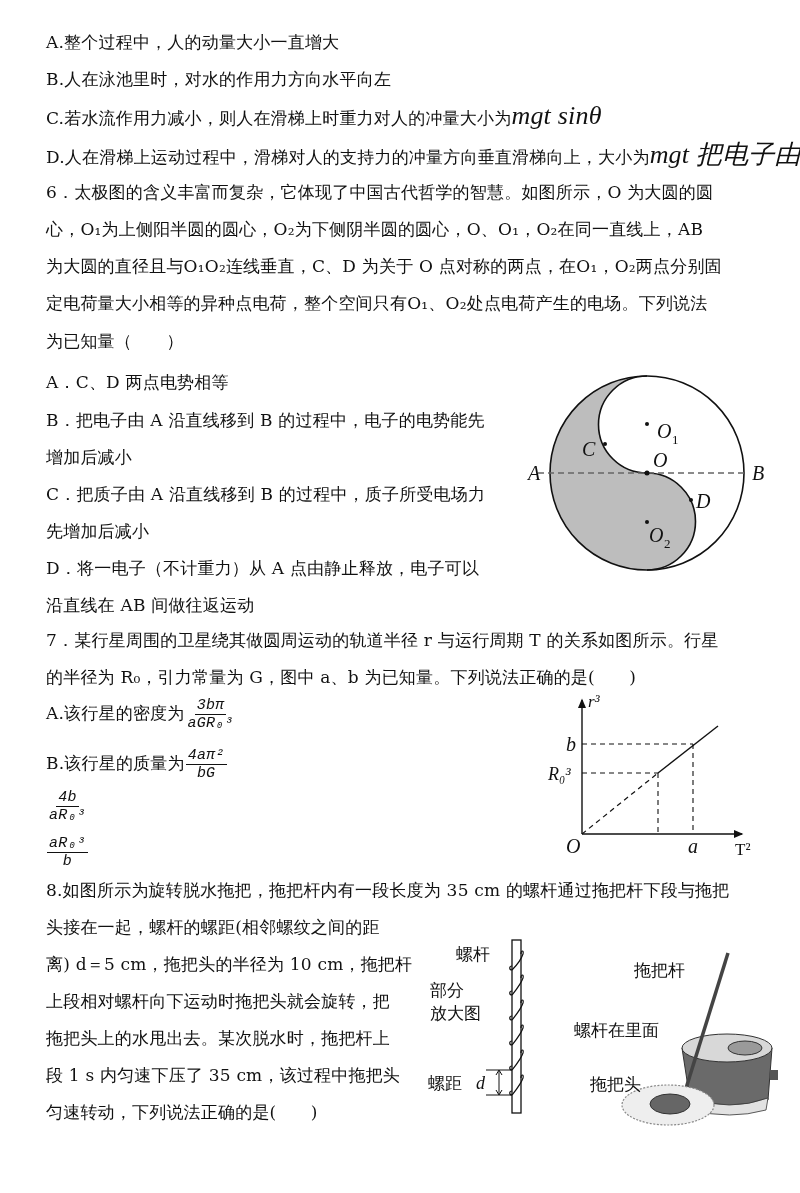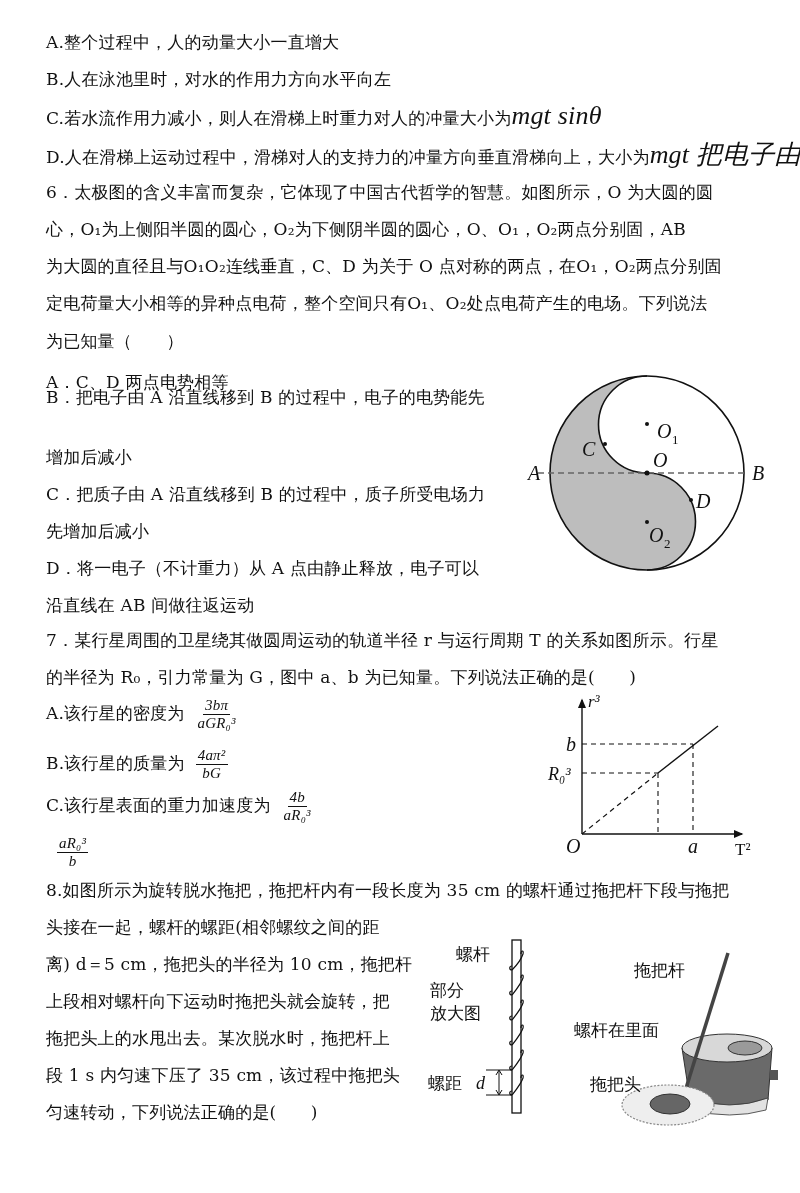--- a/index.html
+++ b/index.html
@@ -1,47 +1,47 @@
 <!DOCTYPE html>
 <html><head>
 <meta charset="utf-8">
 <style>
   html, body { margin: 0; padding: 0; background: #ffffff; }
   body { width: 800px; height: 1193px; position: relative; overflow: hidden;
          font-family: "DejaVu Serif", "Liberation Serif", serif; color: #111; }
   .line { position: absolute; left: 46px; font-size: 17px; line-height: 24px; white-space: nowrap; letter-spacing: 0.2px; text-align: right; }
   i.m { font-family: "Liberation Serif", serif; font-style: italic; font-size: 26px; }
   .frac { display: inline-flex; flex-direction: column; align-items: center; vertical-align: middle;
-          font-family: Liberation Serif, serif; font-style: italic; font-size: 15px; line-height: 17px; margin-left: 11px; }
+          font-family: Liberation Mono, monospace; font-style: italic; font-size: 15px; line-height: 17px; margin-left: 1px; }
   .frac .num { border-bottom: 1px solid #111; padding: 0 2px; }
   .frac .den { padding: 0 2px; }
   .fig { position: absolute; }
   .lbl { font-family: "Liberation Serif", serif; font-style: italic; font-size: 20px; fill: #111; }
   .lblc { font-family: "DejaVu Sans", sans-serif; font-size: 17px; fill: #111; }
 </style>
 </head>
 <body>
 
 <div class="line" style="top:30px">A.整个过程中，人的动量大小一直增大</div>
 <div class="line" style="top:67px">B.人在泳池里时，对水的作用力方向水平向左</div>
 <div class="line" style="top:104px">
   <span>C.若水流作用力减小，则人在滑梯上时重力对人的冲量大小为</span><i class="m">mgt sinθ</i>
 </div>
 <div class="line" style="top:143px">
   <span>D.人在滑梯上运动过程中，滑梯对人的支持力的冲量方向垂直滑梯向上，大小为</span><i class="m">mgt 把电子由</i>
 </div>
 
 <div class="line" style="top:180px">6．太极图的含义丰富而复杂，它体现了中国古代哲学的智慧。如图所示，O 为大圆的圆</div>
-<div class="line" style="top:217px">心，O₁为上侧阳半圆的圆心，O₂为下侧阴半圆的圆心，O、O₁，O₂两点分别固，AB</div>
+<div class="line" style="top:217px">心，O₁为上侧阳半圆的圆心，O₂为下侧阴半圆的圆心，O、O₁，O₂在同一直线上，AB</div>
 <div class="line" style="top:254px">为大圆的直径且与O₁O₂连线垂直，C、D 为关于 O 点对称的两点，在O₁，O₂两点分别固</div>
 <div class="line" style="top:291px">定电荷量大小相等的异种点电荷，整个空间只有O₁、O₂处点电荷产生的电场。下列说法</div>
 <div class="line" style="top:329px">为已知量（　　）</div>
 
 <div class="line" style="top:370px">A．C、D 两点电势相等</div>
-<div class="line" style="top:385px">B．把电子由 A 沿直线移到 B 的过程中，电子的电势能先</div>
+<div class="line" style="top:408px">B．把电子由 A 沿直线移到 B 的过程中，电子的电势能先</div>
 <div class="line" style="top:445px">增加后减小</div>
 <div class="line" style="top:482px">C．把质子由 A 沿直线移到 B 的过程中，质子所受电场力</div>
 <div class="line" style="top:519px">先增加后减小</div>
 <div class="line" style="top:556px">D．将一电子（不计重力）从 A 点由静止释放，电子可以</div>
 <div class="line" style="top:593px">沿直线在 AB 间做往返运动</div>
 
 <svg class="fig" style="left:520px;top:360px" width="280" height="240" viewBox="0 0 280 240">
 
   <path d="M127,16 A97,97 0 0,0 127,210 A48.5,48.5 0 0,0 127,113 A48.5,48.5 0 0,1 127,16 Z" fill="#bdbdbd" stroke="none"></path>
   <circle cx="127" cy="113" r="97" fill="none" stroke="#111" stroke-width="1.6"></circle>
@@ -72,21 +72,21 @@
       <span class="den">aGR₀³</span>
     </span>
 </div>
 <div class="line" style="top:744px;line-height:38px">
   <span>B.该行星的质量为</span><span class="frac">
       <span class="num">4aπ²</span>
       <span class="den">bG</span>
     </span>
 </div>
 <div class="line" style="top:786px;line-height:38px">
-  <span>C.该行星表面的重力加速度为</span><span class="frac">
+  <span class="frac">
       <span class="num">4b</span>
       <span class="den">aR₀³</span>
     </span>
 </div>
 <div class="line" style="top:832px;line-height:38px">
   <span class="frac">
       <span class="num">aR₀³</span>
       <span class="den">b</span>
     </span>
 </div>

